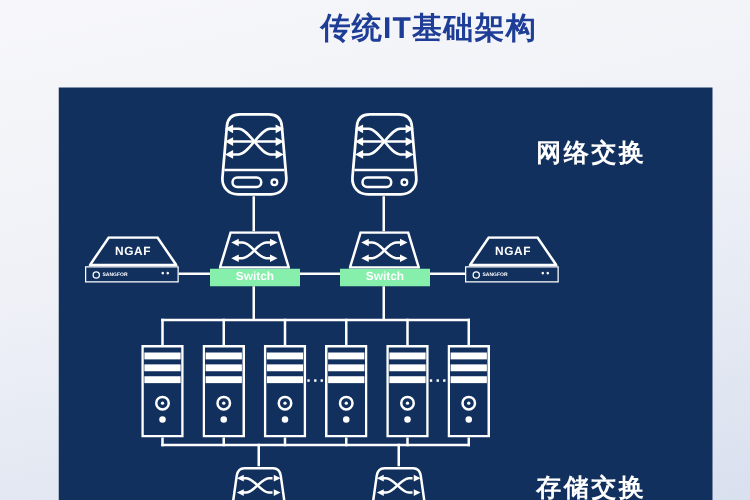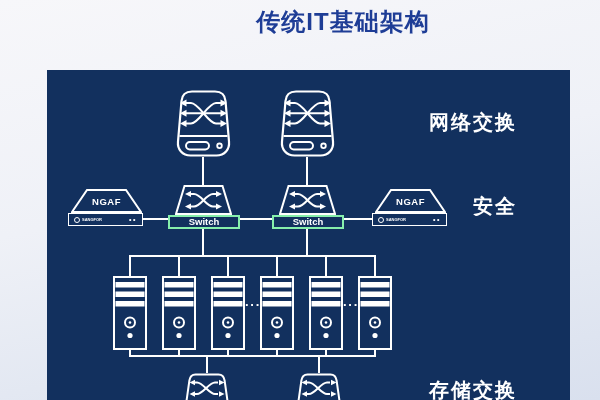--- a/index.html
+++ b/index.html
@@ -19,21 +19,21 @@
   .hline,.vline{position:absolute;background:#ffffff;}
   .hline{height:2px;}
   .vline{width:2px;}
   .abs{position:absolute;}
   .row-label{
     position:absolute;right:53px;color:#ffffff;font-weight:bold;
     font-size:20px;letter-spacing:2px;white-space:nowrap;
   }
   .switch-box{
     position:absolute;box-sizing:border-box;width:72px;height:14px;
-    border:2px solid #86efac;color:#ffffff;font-size:9.5px;font-weight:bold;
+    border:7px solid #86efac;color:#ffffff;font-size:9.5px;font-weight:bold;
     display:flex;align-items:center;justify-content:center;line-height:1;
   }
   .ngaf-label{
     position:absolute;width:100%;text-align:center;top:7px;
     color:#ffffff;font-size:9.5px;font-weight:bold;letter-spacing:0.5px;
   }
   .ngaf-base{
     position:absolute;box-sizing:border-box;width:75px;height:13px;
     border:1.5px solid #ffffff;display:flex;align-items:center;
     justify-content:space-between;padding:0 5px;color:#ffffff;
@@ -282,16 +282,15 @@
         <g fill="#fff">
           <polygon points="10.5,9.5 16,6.8 16,12.2"></polygon>
             <polygon points="10.5,21 16,18.3 16,23.7"></polygon>
           <polygon points="45.5,9.5 40,6.8 40,12.2"></polygon>
             <polygon points="45.5,21 40,18.3 40,23.7"></polygon>
         </g>
       </svg>
     </div>
 
     <div class="row-label" style="top:39px;">网络交换</div>
-    <div class="row-label" style="top:123px;">安全</div>
     <div class="row-label" style="top:307px;">存储交换</div>
   </div>
 </div>
 
 </body></html>

